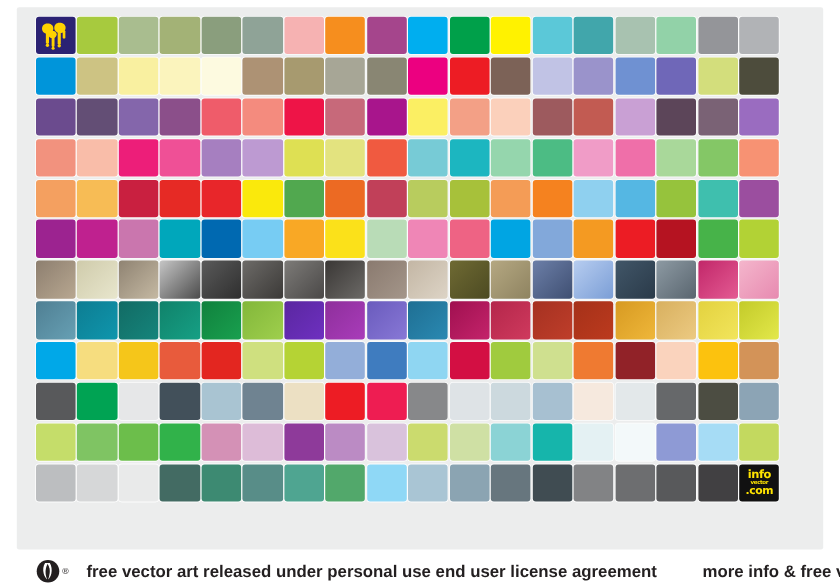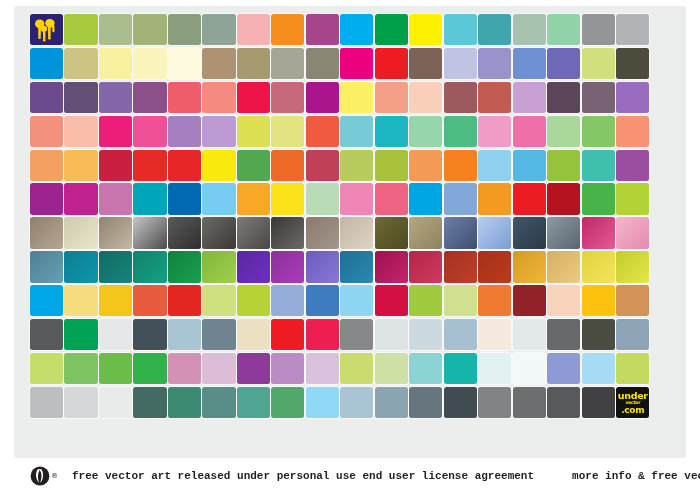--- a/index.html
+++ b/index.html
@@ -107,22 +107,22 @@
     margin-left: 3px;
   }
   .footer-reg {
     font-size: 7px;
     color: #231f20;
     vertical-align: super;
     margin-left: 1px;
     font-family: "DejaVu Sans", sans-serif;
   }
   .footer-text {
-    font-family: Liberation Mono, monospace;
-    font-size: 11px;
+    font-family: Liberation Sans, sans-serif;
+    font-size: 14px;
     font-weight: bold;
     color: #231f20;
     white-space: nowrap;
   }
   .footer-text.second {
     margin-left: 38px;
   }
 </style>
 </head>
 <body>
@@ -364,21 +364,21 @@
         <div class="sw" style="background: rgb(143, 216, 246);"></div>
         <div class="sw" style="background: rgb(169, 197, 212);"></div>
         <div class="sw" style="background: rgb(139, 164, 178);"></div>
         <div class="sw" style="background: rgb(103, 118, 126);"></div>
         <div class="sw" style="background: rgb(64, 76, 82);"></div>
         <div class="sw" style="background: rgb(130, 131, 133);"></div>
         <div class="sw" style="background: rgb(109, 110, 112);"></div>
         <div class="sw" style="background: rgb(88, 89, 91);"></div>
         <div class="sw" style="background: rgb(65, 64, 66);"></div>
         <div class="sw badge-com" style="background: rgb(17, 17, 17);">
-          <span class="bc-line bc-free">under</span>
+          <span class="bc-line bc-free">info</span>
           <span class="bc-line bc-vec">vector</span>
           <span class="bc-line bc-com">.com</span>
         </div>
         <div class="sw empty" style="background: transparent;"></div>
         <div class="sw empty" style="background: transparent;"></div>
         <div class="sw empty" style="background: transparent;"></div>
         <div class="sw empty" style="background: transparent;"></div>
         <div class="sw empty" style="background: transparent;"></div>
         <div class="sw empty" style="background: transparent;"></div>
         <div class="sw empty" style="background: transparent;"></div>

